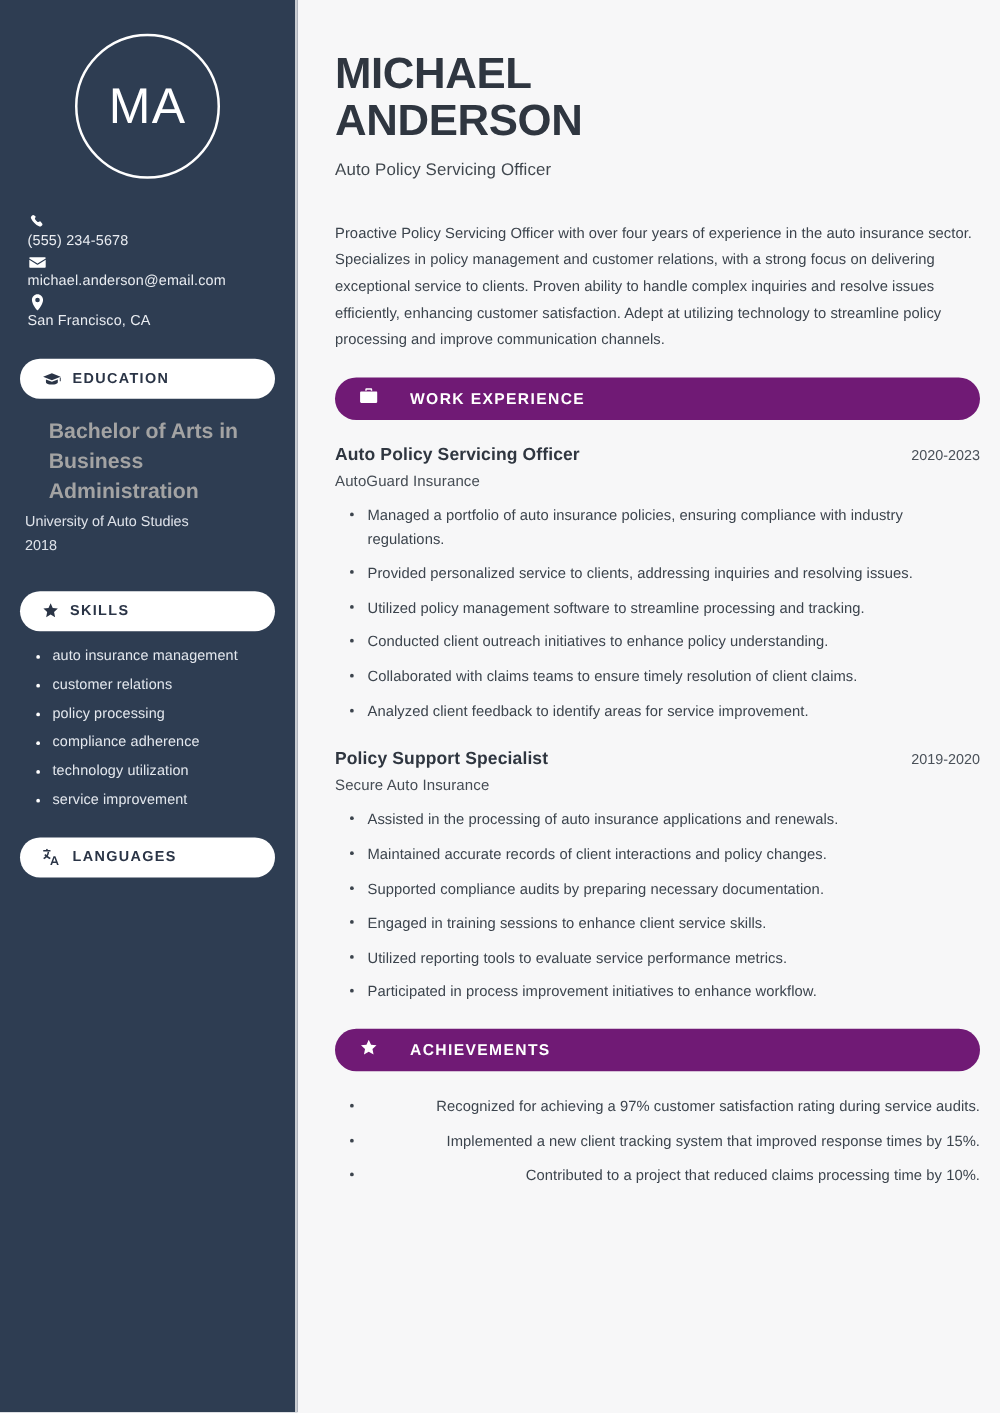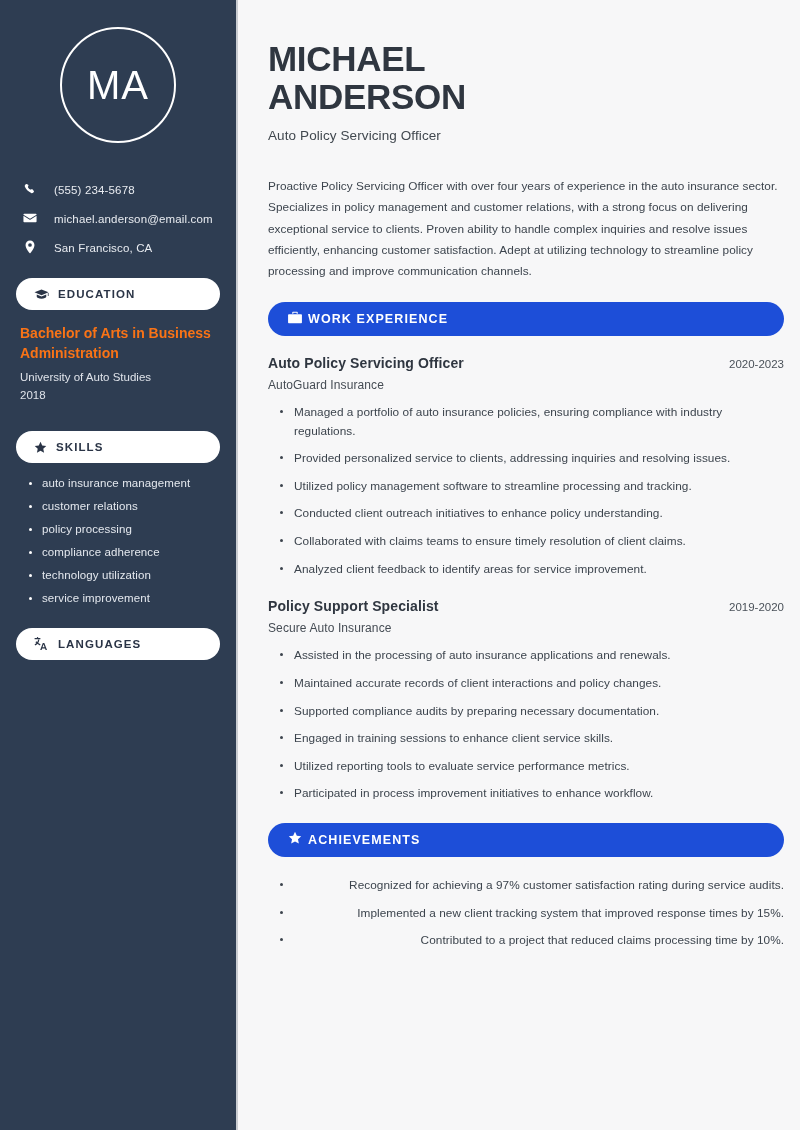--- a/index.html
+++ b/index.html
@@ -74,45 +74,47 @@
     font-size: 11.5px;
     font-weight: bold;
     letter-spacing: 1.1px;
     text-transform: uppercase;
   }
   .pill svg { display: block; }
 
   .contact-list { margin-bottom: 24px; }
   .contact-row {
     display: flex;
-    align-items: flex-end;
-    gap: 16px;
+    align-items: flex-start;
+    gap: 0;
     min-height: 25px;
     padding-left: 6px;
     margin-bottom: 4px;
+    flex-direction: column;
   }
   .contact-row .ci {
     width: 16px;
     display: flex;
     justify-content: center;
     flex: 0 0 16px;
   }
   .contact-row .ctext {
     font-size: 11.5px;
     color: #e9ecf1;
     letter-spacing: .15px;
   }
 
   .edu-block { padding-left: 4px; margin-bottom: 26px; }
   .edu-degree {
-    font-size: 14px;
+    font-size: 17px;
     font-weight: bold;
     line-height: 1.42;
-    color: #f97316;
+    color: #a3a3a3;
     margin-bottom: 4px;
+    margin-left: 19px;
   }
   .edu-school {
     font-size: 11.5px;
     color: #dfe3ea;
     line-height: 1.62;
   }
   .edu-year {
     font-size: 11.5px;
     color: #dfe3ea;
     line-height: 1.62;
@@ -169,27 +171,27 @@
   .summary {
     font-size: 11.8px;
     line-height: 1.82;
     color: #3c444d;
     margin-top: 33px;
     margin-bottom: 10px;
     letter-spacing: .05px;
   }
 
   .section-bar {
-    background: #1d4ed8;
+    background: #701a75;
     color: #ffffff;
     border-radius: 999px;
     height: 34px;
     display: flex;
     align-items: center;
-    gap: 6px;
+    gap: 26px;
     padding-left: 20px;
     margin-top: 19px;
     margin-bottom: 19px;
   }
   .section-bar .bar-label {
     font-size: 12.5px;
     font-weight: bold;
     letter-spacing: 1.1px;
     text-transform: uppercase;
   }

